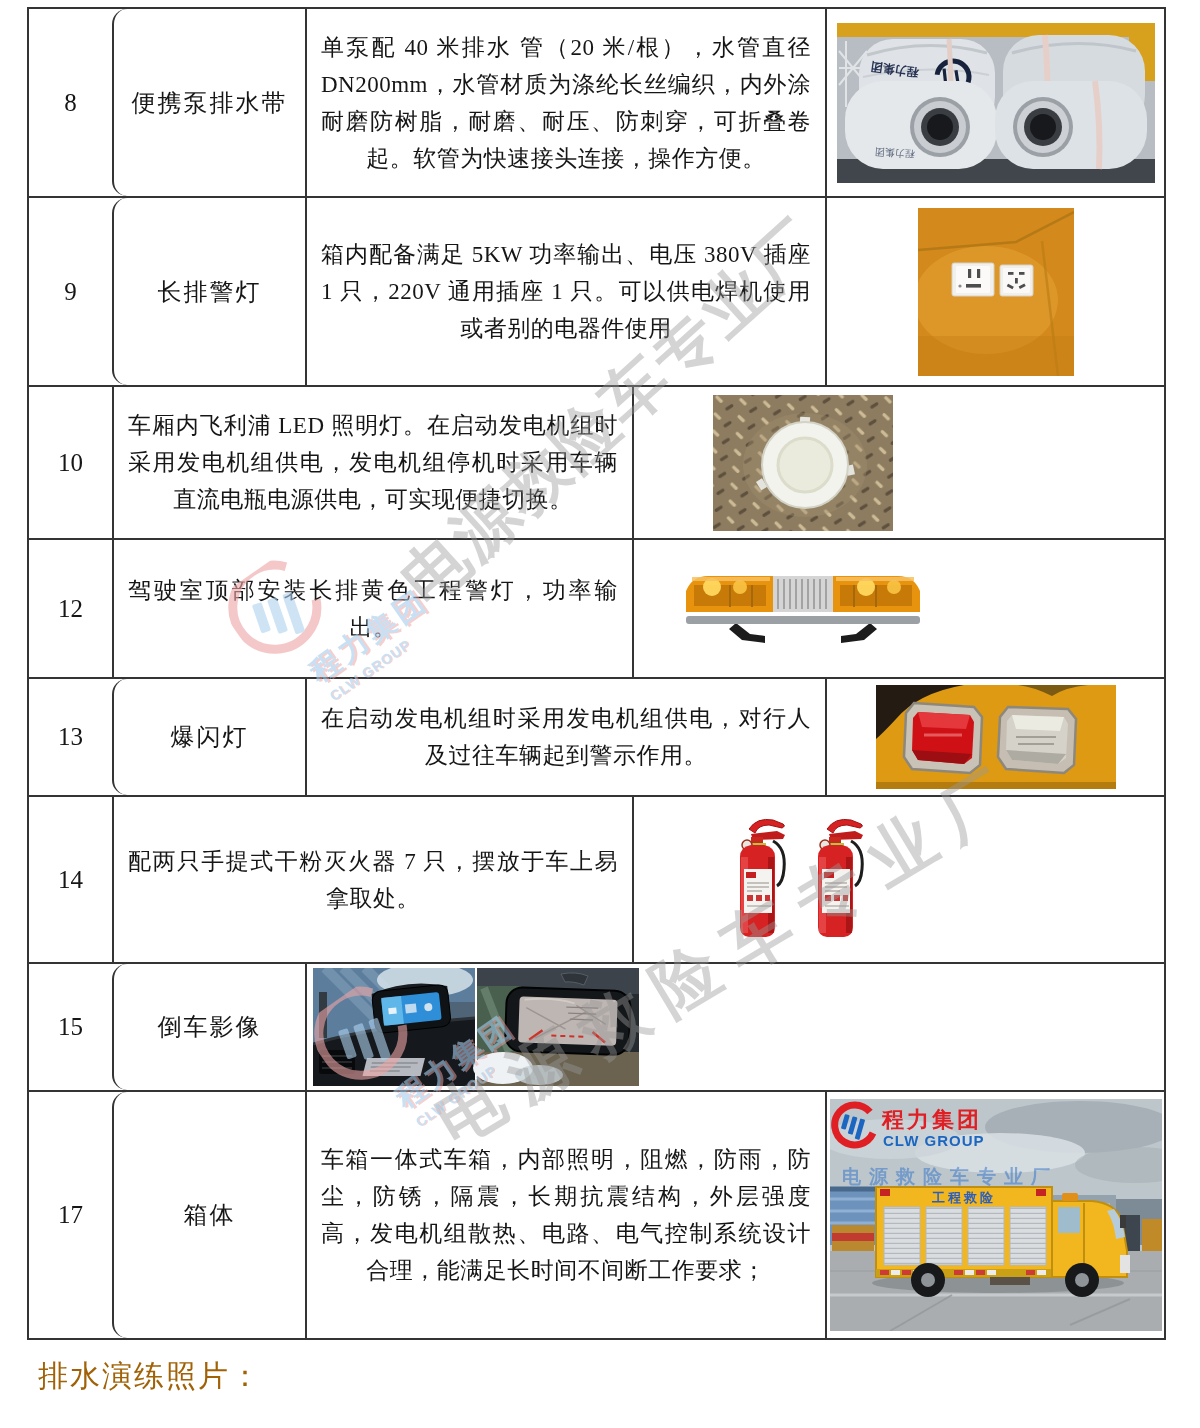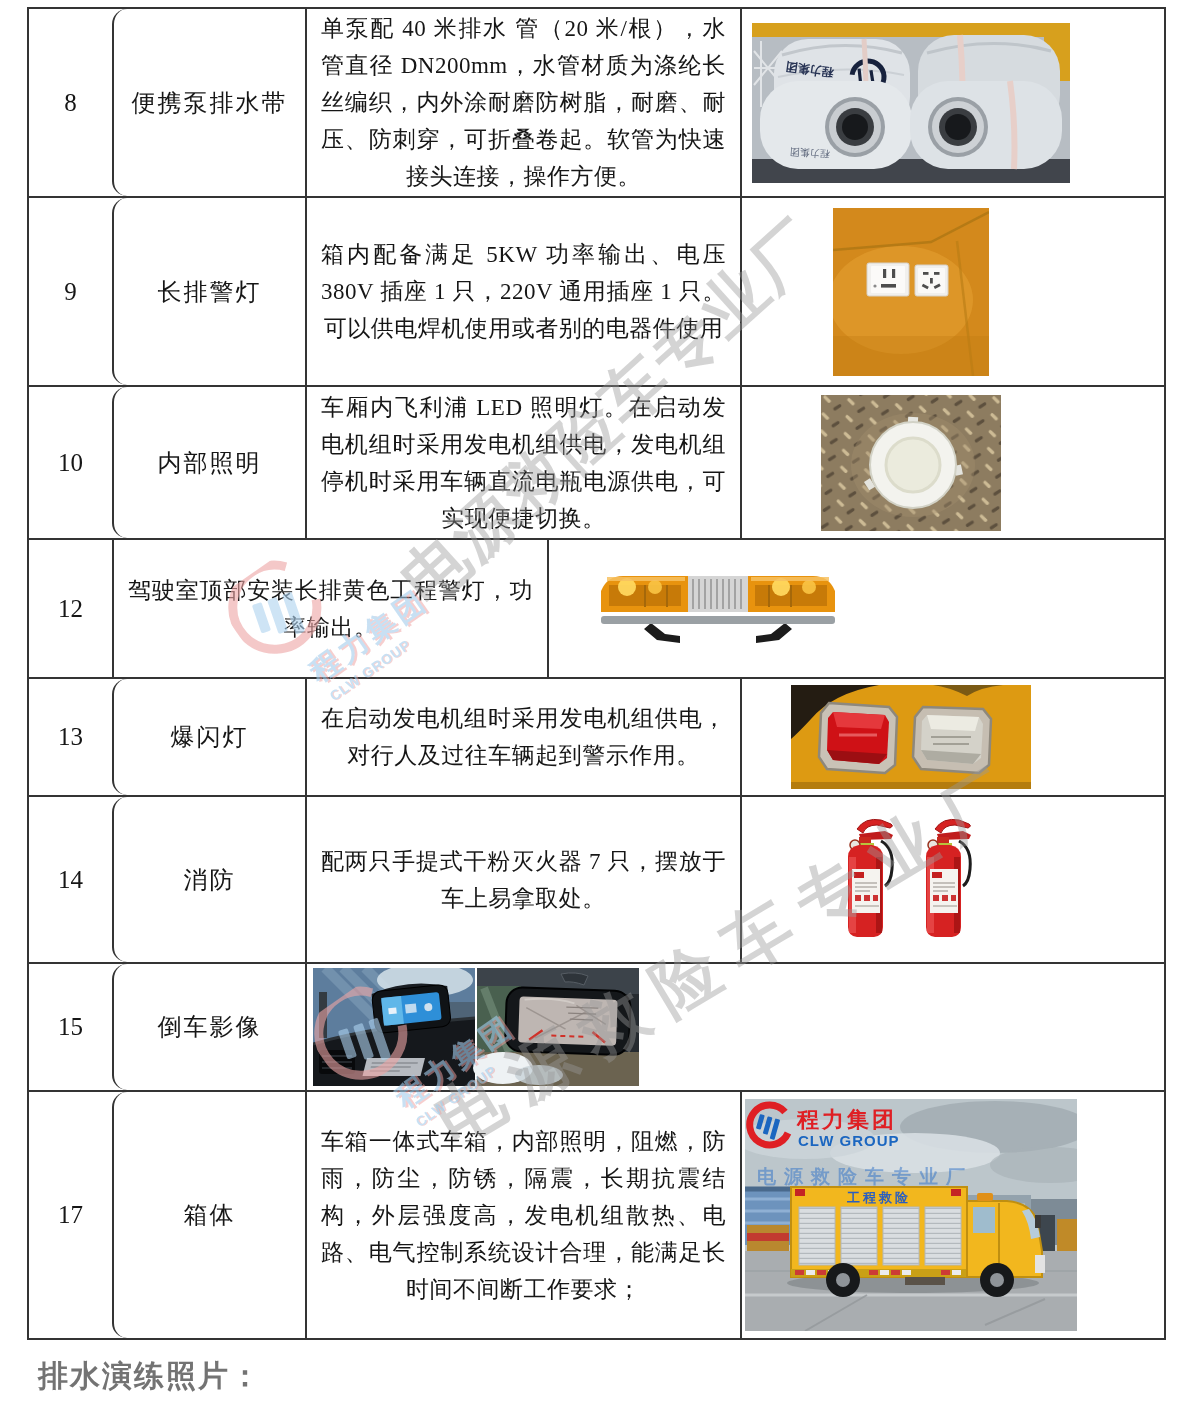--- a/index.html
+++ b/index.html
@@ -7,26 +7,26 @@
     width:1200px;height:1428px;background:#ffffff;position:relative;overflow:hidden;
     font-family:"Liberation Serif","DejaVu Serif",serif;color:#161616;
   }
   .doc-table{position:absolute;left:27px;top:7px;width:1139px;border:2px solid #343434;box-sizing:border-box;background:#fff;}
   .trow{display:flex;box-sizing:border-box;}
   .trow + .trow{border-top:2px solid #343434;}
   .cell{box-sizing:border-box;display:flex;align-items:center;justify-content:center;overflow:hidden;position:relative;}
   .cell + .cell{border-left:2px solid #343434;}
   .c1{width:83px;font-size:25px;}
   .c2{width:193px;font-size:24px;letter-spacing:2px;border-radius:15px;}
-  .c3{width:435px;padding:2px 14px;}
+  .c3{width:520px;padding:2px 14px;}
   .c3 .desc{width:100%;font-size:23px;line-height:37px;text-align:justify;text-align-last:center;letter-spacing:0.5px;}
   .c4{width:339px;background:#fff;}
   .r0{height:187px}.r1{height:189px}.r2{height:153px}.r3{height:139px}
   .r4{height:118px}.r5{height:167px}.r6{height:128px}.r7{height:248px}
-  .footer-heading{position:absolute;left:38px;top:1356px;font-size:30px;font-weight:bold;letter-spacing:2px;color:#737373;}
+  .footer-heading{position:absolute;left:38px;top:1356px;font-size:30px;font-weight:normal;letter-spacing:2px;color:#a16207;}
   
   .wm{position:absolute;pointer-events:none;z-index:6;}
   .wm-gray{white-space:nowrap;font-family:"Liberation Sans","DejaVu Sans",sans-serif;font-weight:bold;color:rgba(152,152,152,0.42);}
   #wm-diag-1{left:412px;top:548px;font-size:64px;letter-spacing:3px;transform:rotate(-42deg);transform-origin:0 50%;}
   #wm-diag-2{left:442px;top:1082px;font-size:66px;letter-spacing:18px;transform:rotate(-31deg);transform-origin:0 50%;}
   .wm-logo{transform:rotate(-35deg);transform-origin:0 0;opacity:0.6;}
   .wm-logo .lg-text{font-family:"Liberation Sans","DejaVu Sans",sans-serif;font-weight:bold;font-size:30px;letter-spacing:4px;
     color:#a4cdec;text-shadow:2px 2px 0 rgba(238,160,160,0.85);margin:2px 0 0 38px;white-space:nowrap;}
   .wm-logo .lg-sub{font-family:"Liberation Sans","DejaVu Sans",sans-serif;font-weight:bold;font-size:14px;letter-spacing:1px;
     color:#a4cdec;text-shadow:1px 1px 0 rgba(238,160,160,0.8);margin-left:40px;white-space:nowrap;}
@@ -116,21 +116,20 @@
           <rect x="97" y="70" width="2.8" height="5.5" fill="#4d4d4d"></rect>
           <rect x="89" y="77" width="6.5" height="2.8" fill="#4d4d4d" transform="rotate(28 92 78.5)"></rect>
           <rect x="101" y="77" width="6.5" height="2.8" fill="#4d4d4d" transform="rotate(-28 104 78.5)"></rect>
         </g>
       </svg>
     </div>
   </div>
 
   <div class="trow r2">
     <div class="cell c1">10</div>
-    <div class="cell c2">内部照明</div>
     <div class="cell c3">
         <div class="desc">车厢内飞利浦 LED 照明灯。在启动发电机组时采用发电机组供电，发电机组停机时采用车辆直流电瓶电源供电，可实现便捷切换。</div>
       </div>
     <div class="cell c4">
       <svg width="180" height="136" viewBox="0 0 180 136">
         <defs>
           <pattern id="plate" width="24" height="17" patternUnits="userSpaceOnUse" patternTransform="rotate(6)">
             <rect width="24" height="17" fill="#8d7c60"></rect>
             <rect x="2" y="2" width="9" height="3.2" rx="1.6" fill="#cdbb95" transform="rotate(38 6.5 3.6)"></rect>
             <rect x="13" y="9" width="9" height="3.2" rx="1.6" fill="#5d503e" transform="rotate(-38 17.5 10.6)"></rect>
@@ -204,21 +203,20 @@
           <polygon points="14,8 66,10 62,24 18,22" fill="#ecebe2"></polygon>
           <polygon points="8,43 68,47 60,57 14,53" fill="#aeaca2"></polygon>
           <path d="M18,30 h40 M20,37 h36" stroke="#96948a" stroke-width="2" opacity="0.8"></path>
         </g>
       </svg>
     </div>
   </div>
 
   <div class="trow r5">
     <div class="cell c1">14</div>
-    <div class="cell c2">消防</div>
     <div class="cell c3">
         <div class="desc">配两只手提式干粉灭火器 7 只，摆放于车上易拿取处。</div>
       </div>
     <div class="cell c4">
       <svg width="160" height="138" viewBox="0 0 160 138">
         <rect width="160" height="138" fill="#ffffff"></rect>
         <g>
           <g transform="translate(6,2)">
             <path d="M20,16 q8,-12 24,-9 l10,4 q3,2 -1,4 l-13,-3 q-11,0 -14,8 z" fill="#d62222" stroke="#9e1212"></path>
             <path d="M22,21 l26,-3 8,4 -2,4 -30,1 z" fill="#c01c1c"></path>

